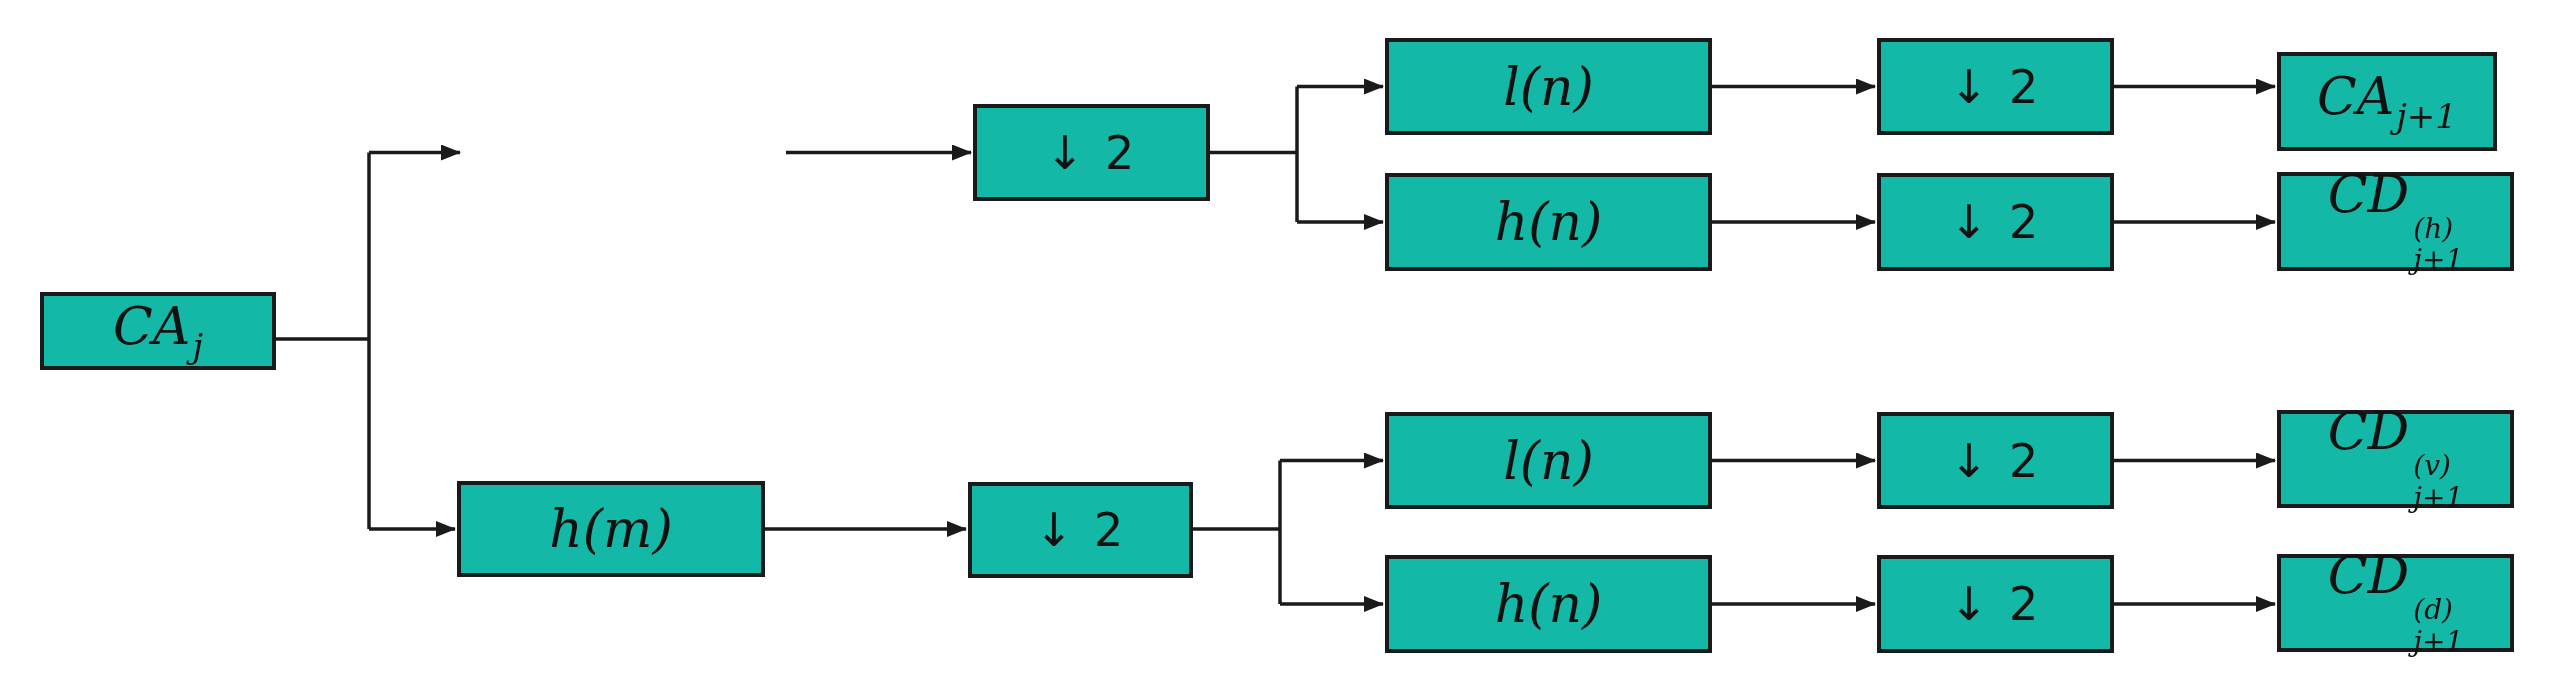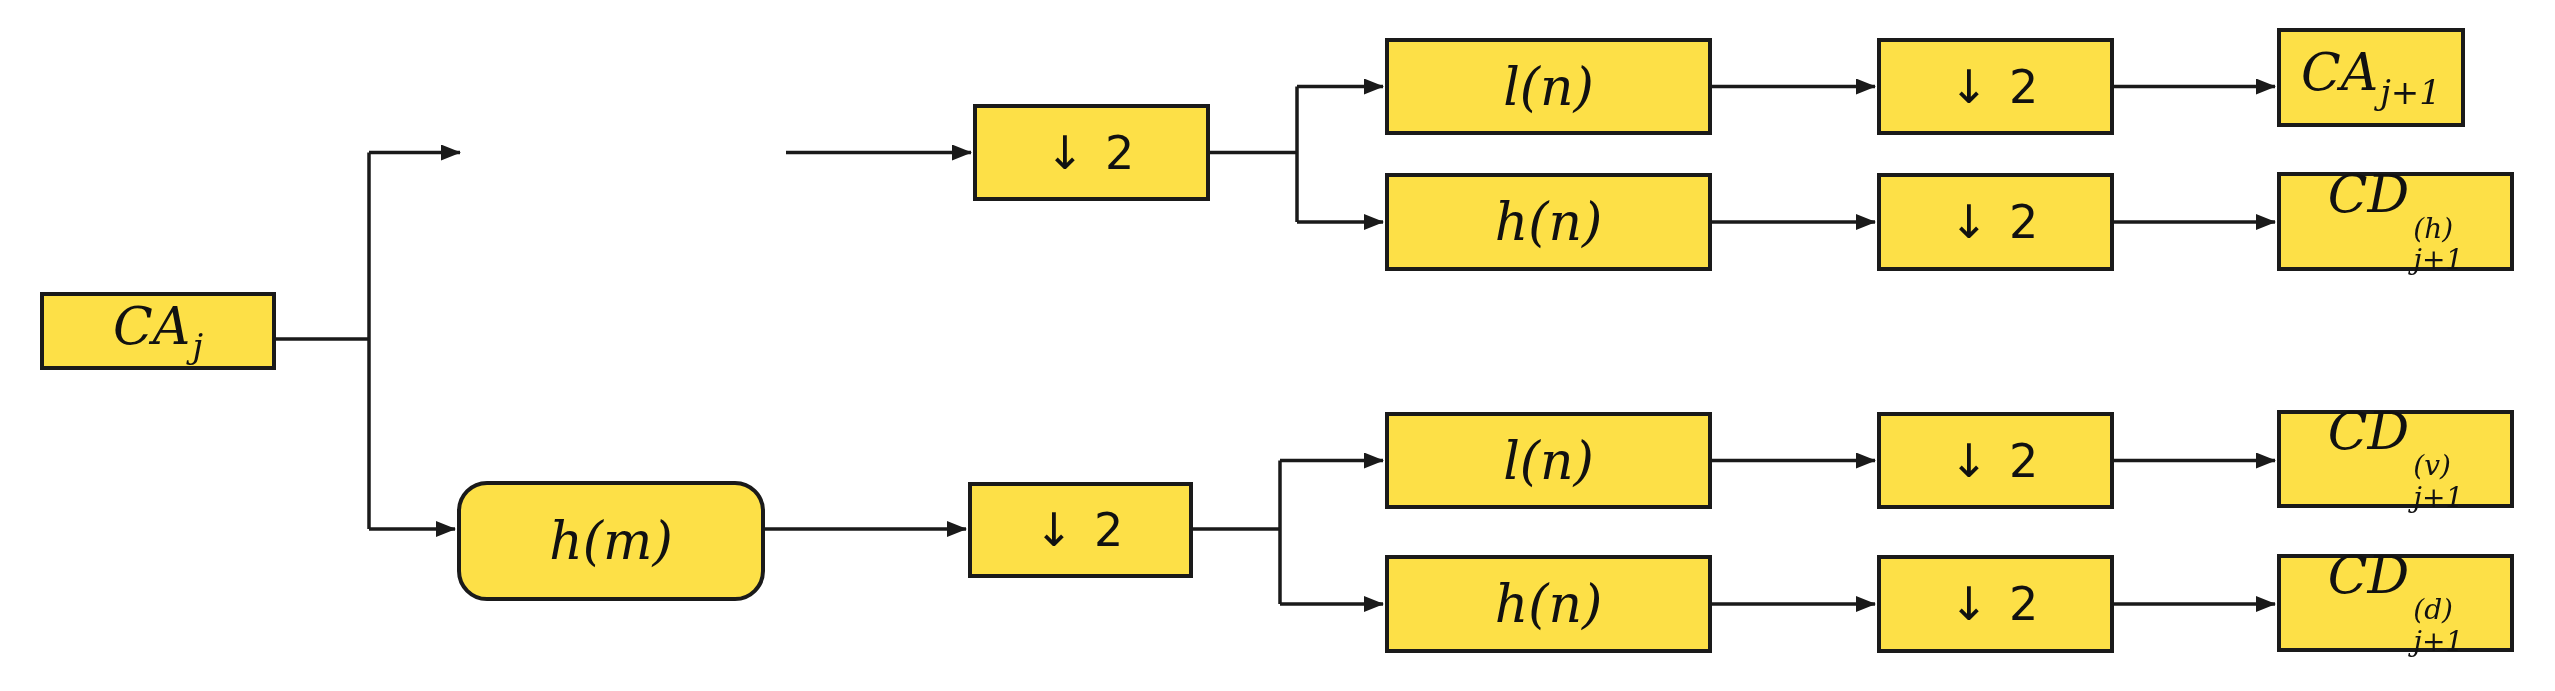--- a/index.html
+++ b/index.html
@@ -3,21 +3,21 @@
 <meta charset="utf-8">
 <style>
   html,body{margin:0;padding:0;background:#ffffff;}
   .stage{
     position:relative;width:2555px;height:691px;background:#ffffff;
     font-family:"DejaVu Serif","Liberation Serif",serif;overflow:hidden;
   }
   .wires{position:absolute;left:0;top:0;width:2555px;height:691px;}
   .wire{stroke:#1a1a1a;stroke-width:3.5;fill:none;}
   .box{
-    position:absolute;box-sizing:border-box;background:#fde047;
+    position:absolute;box-sizing:border-box;background:#14b8a6;
     border:4px solid #1a1a1a;display:flex;align-items:center;justify-content:center;
   }
   .math{font-style:italic;font-size:52px;color:#111;white-space:nowrap;line-height:1;}
   .math .sub{font-size:34px;margin-left:2px;vertical-align:-14px;}
   .stack{
     display:inline-flex;flex-direction:column;align-items:flex-start;
     font-size:28px;line-height:1.12;vertical-align:-26px;margin-left:4px;
   }
   .ds{
     font-style:normal;font-family:"DejaVu Sans","Liberation Sans",sans-serif;
@@ -65,21 +65,21 @@
     <path class="wire" d="M1712,604 L1875,604" marker-end="url(#arr)"></path>
 
     <path class="wire" d="M2114,460.5 L2275,460.5" marker-end="url(#arr)"></path>
     <path class="wire" d="M2114,604 L2275,604" marker-end="url(#arr)"></path>
   </svg>
 
   <div class="box" style="left:40px;top:292px;width:236px;height:78px;">
     <span class="math"><span>CA</span><span class="sub">j</span></span>
   </div>
 
-  <div class="box" style="left:457px;top:481px;width:308px;height:120px;border-radius:30px;">
+  <div class="box" style="left:457px;top:481px;width:308px;height:96px;">
     <span class="math">h(m)</span>
   </div>
 
   <div class="box" style="left:973px;top:104px;width:237px;height:97px;">
     <span class="ds">↓ 2</span>
   </div>
   <div class="box" style="left:968px;top:482px;width:225px;height:96px;">
     <span class="ds">↓ 2</span>
   </div>
 
@@ -103,21 +103,21 @@
   <div class="box" style="left:1877px;top:173px;width:237px;height:98px;">
     <span class="ds">↓ 2</span>
   </div>
   <div class="box" style="left:1877px;top:412px;width:237px;height:97px;">
     <span class="ds">↓ 2</span>
   </div>
   <div class="box" style="left:1877px;top:555px;width:237px;height:98px;">
     <span class="ds">↓ 2</span>
   </div>
 
-  <div class="box" style="left:2277px;top:28px;width:188px;height:99px;">
+  <div class="box" style="left:2277px;top:52px;width:220px;height:99px;">
     <span class="math"><span>CA</span><span class="sub">j+1</span></span>
   </div>
   <div class="box" style="left:2277px;top:172px;width:237px;height:99px;">
     <span class="math"><span>CD</span><span class="stack">
           <span>(h)</span>
           <span>j+1</span>
         </span></span>
   </div>
   <div class="box" style="left:2277px;top:410px;width:237px;height:98px;">
     <span class="math"><span>CD</span><span class="stack">

